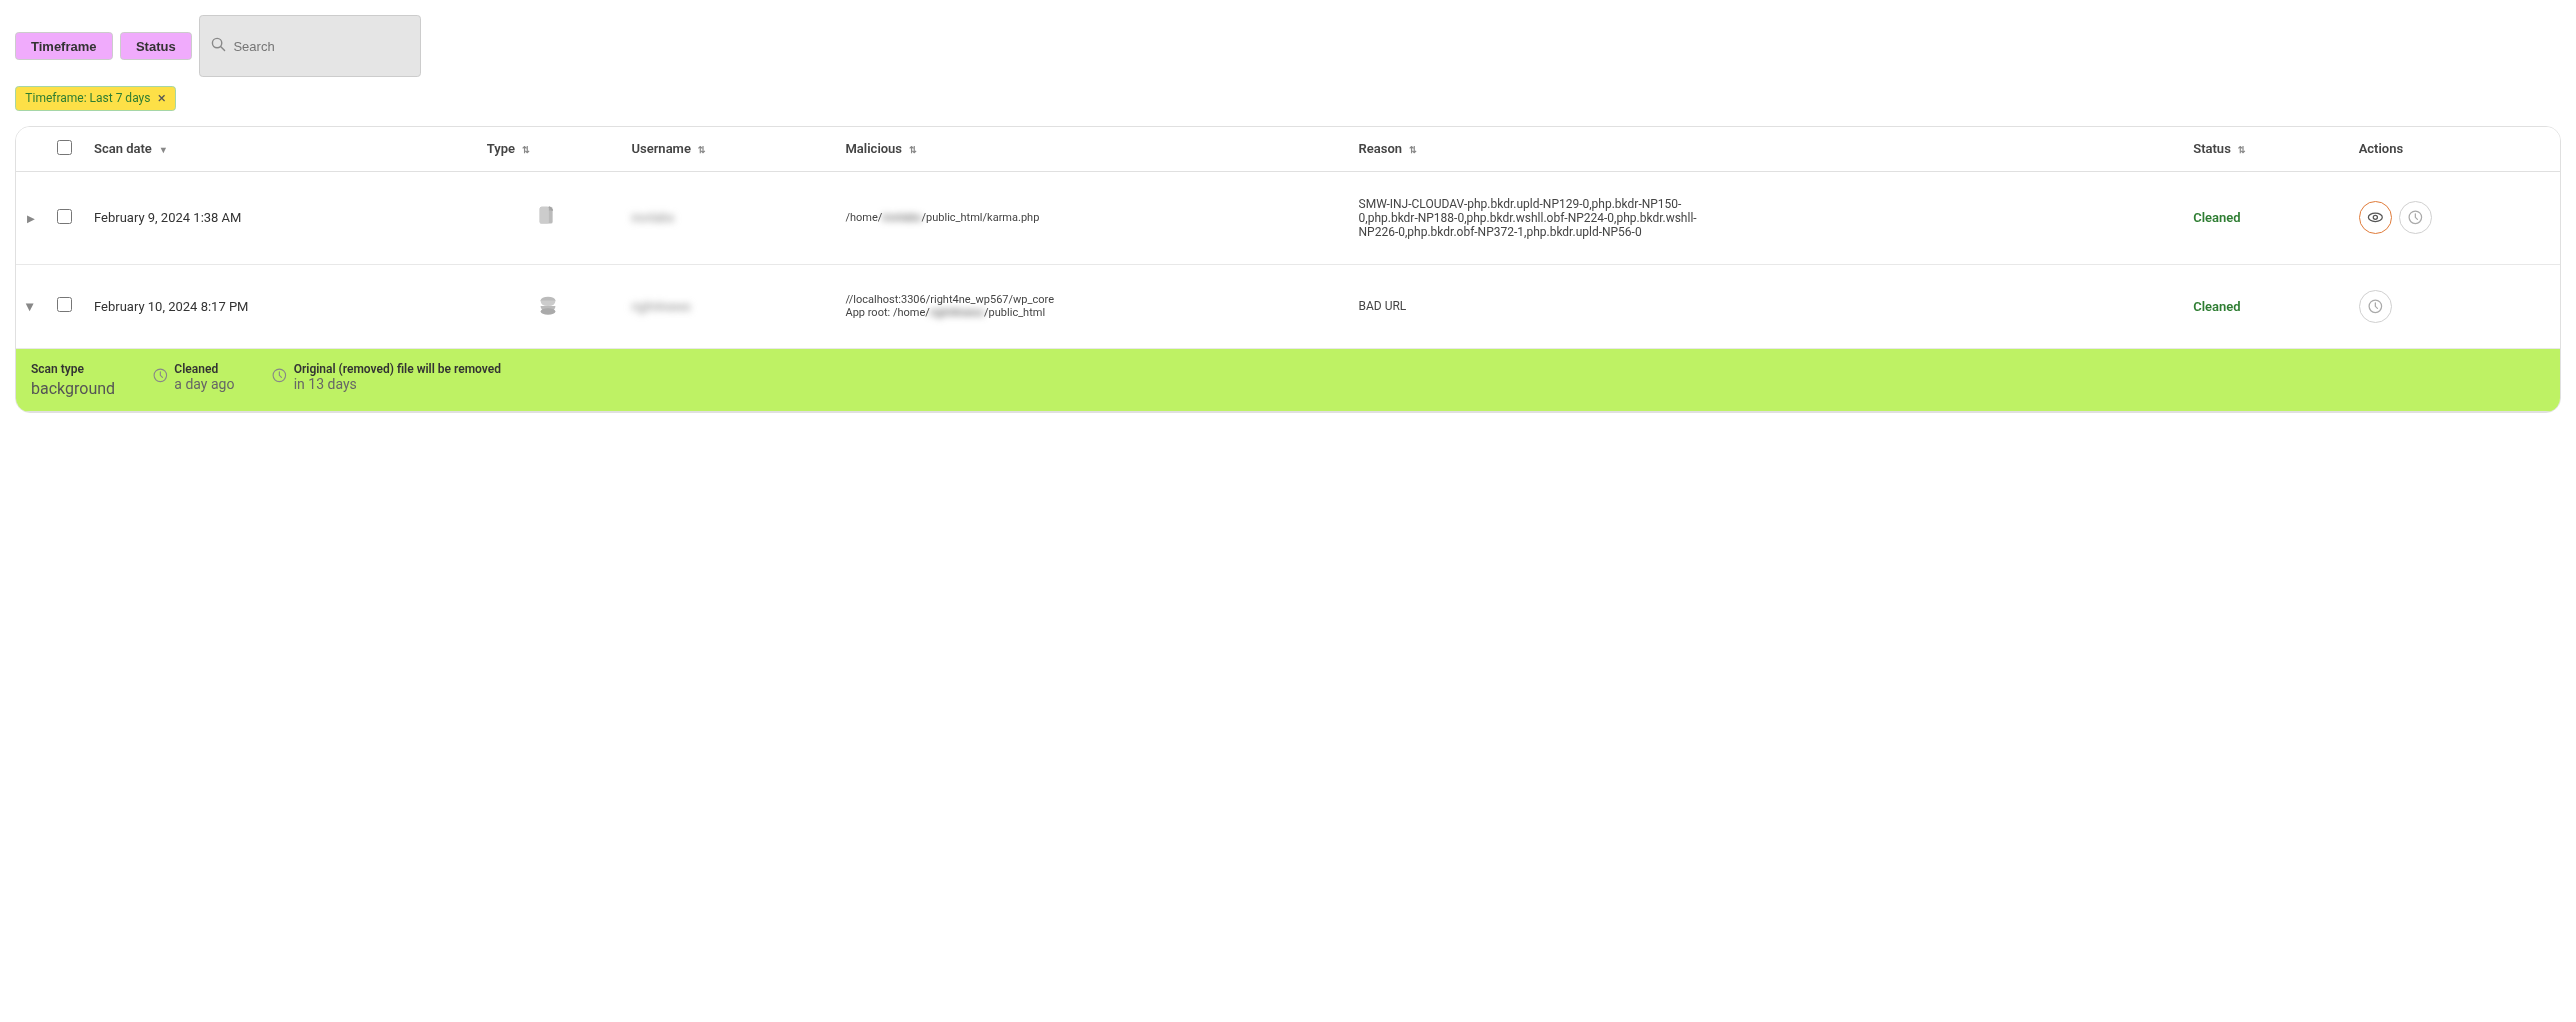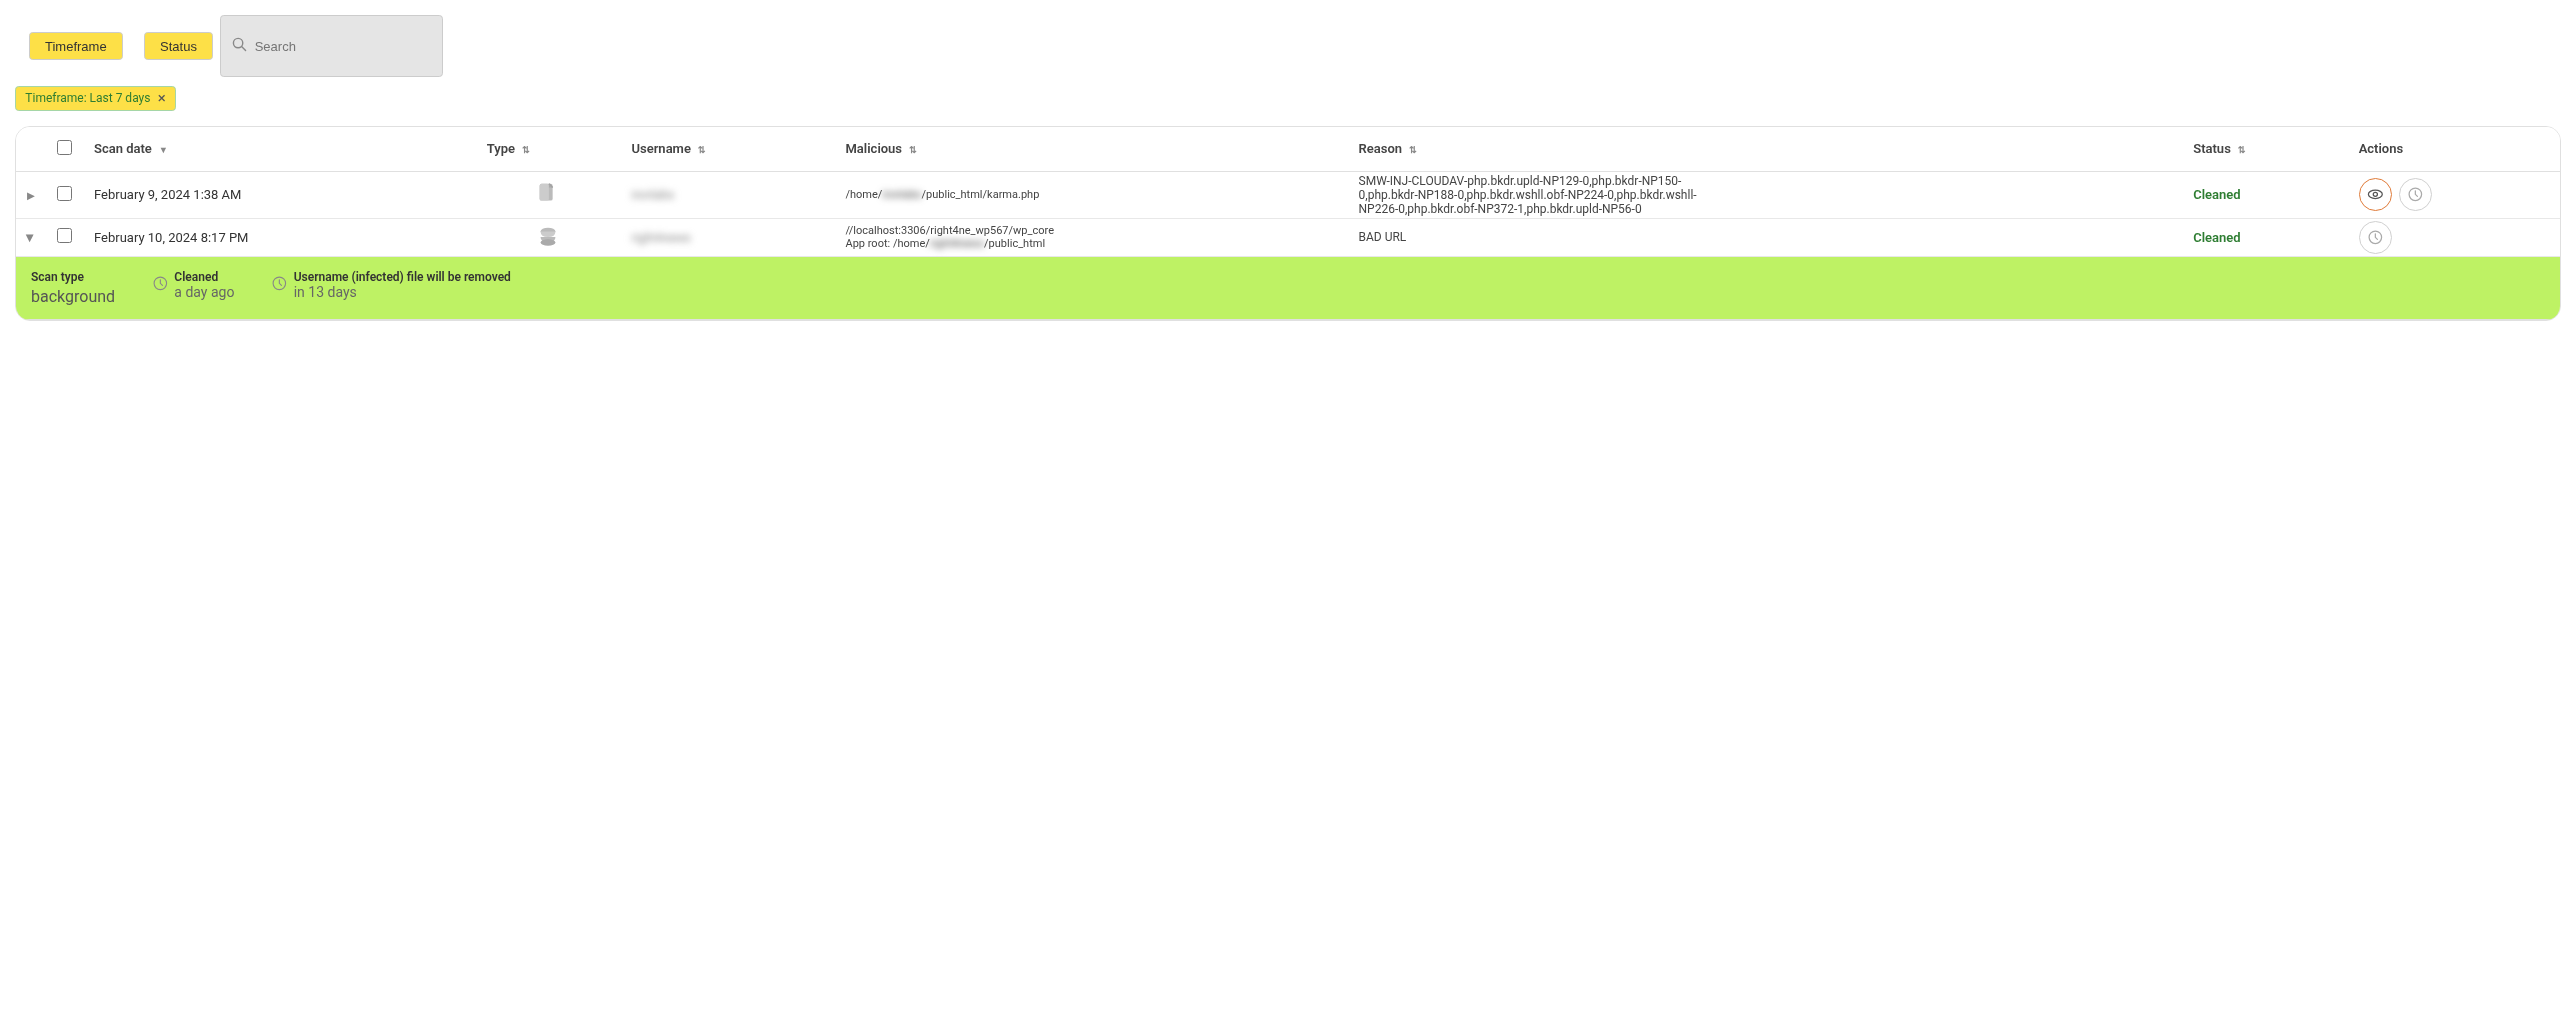--- a/index.html
+++ b/index.html
@@ -16,28 +16,27 @@
     }
     
     .filter-bar {
       display: flex;
       align-items: center;
       gap: 7.4px;
       margin-bottom: 9.3px;
     }
     .filter-btn {
       border: 0.9px solid #ccc;
-      background: #fde047;
+      background: #f0abfc;
       border-radius: 3.7px;
       padding: 5.6px 15px;
       font-size: 13px;
       cursor: pointer;
       color: #333;
-      font-weight: 400;
-      margin-left: 14px;
+      font-weight: 700;
     }
     .search-wrapper {
       display: flex;
       align-items: center;
       border: 0.9px solid #ccc;
       border-radius: 3.7px;
       padding: 21px 11px;
       gap: 7.4px;
       background: #e5e5e5;
       min-width: 205px;
@@ -116,21 +115,21 @@
       font-size: 9.3px;
     }
     
     tbody tr.data-row {
       border-bottom: 0.9px solid #e8e8e8;
     }
     tbody tr.data-row:last-child {
       border-bottom: none;
     }
     tbody td {
-      padding: 2px 11px;
+      padding: 25px 11px;
       font-size: 13px;
       color: #333;
       vertical-align: middle;
     }
     tbody td.col-check {
       text-align: center;
       width: 37px;
     }
     tbody td.col-expand {
       width: 30px;
@@ -434,21 +433,21 @@
                 </div>
               </div>
               <div class="sub-divider">
                 <span class="clock-icon-sm">
                   <svg width="16.7" height="16.7" viewBox="0 0 24 24" fill="none">
                     <circle cx="12" cy="12" r="9" stroke="#888" stroke-width="1.6"></circle>
                     <polyline points="12,7 12,12 15,15" stroke="#888" stroke-width="1.6" stroke-linecap="round"></polyline>
                   </svg>
                 </span>
                 <div style="display:flex;flex-direction:column">
-                  <span class="sub-value-bold">Username (infected) file will be removed</span>
+                  <span class="sub-value-bold">Original (removed) file will be removed</span>
                   <span class="sub-value-note">in 13 days</span>
                 </div>
               </div>
             </div>
           </td>
         </tr>
 
       </tbody>
     </table>
   </div>

